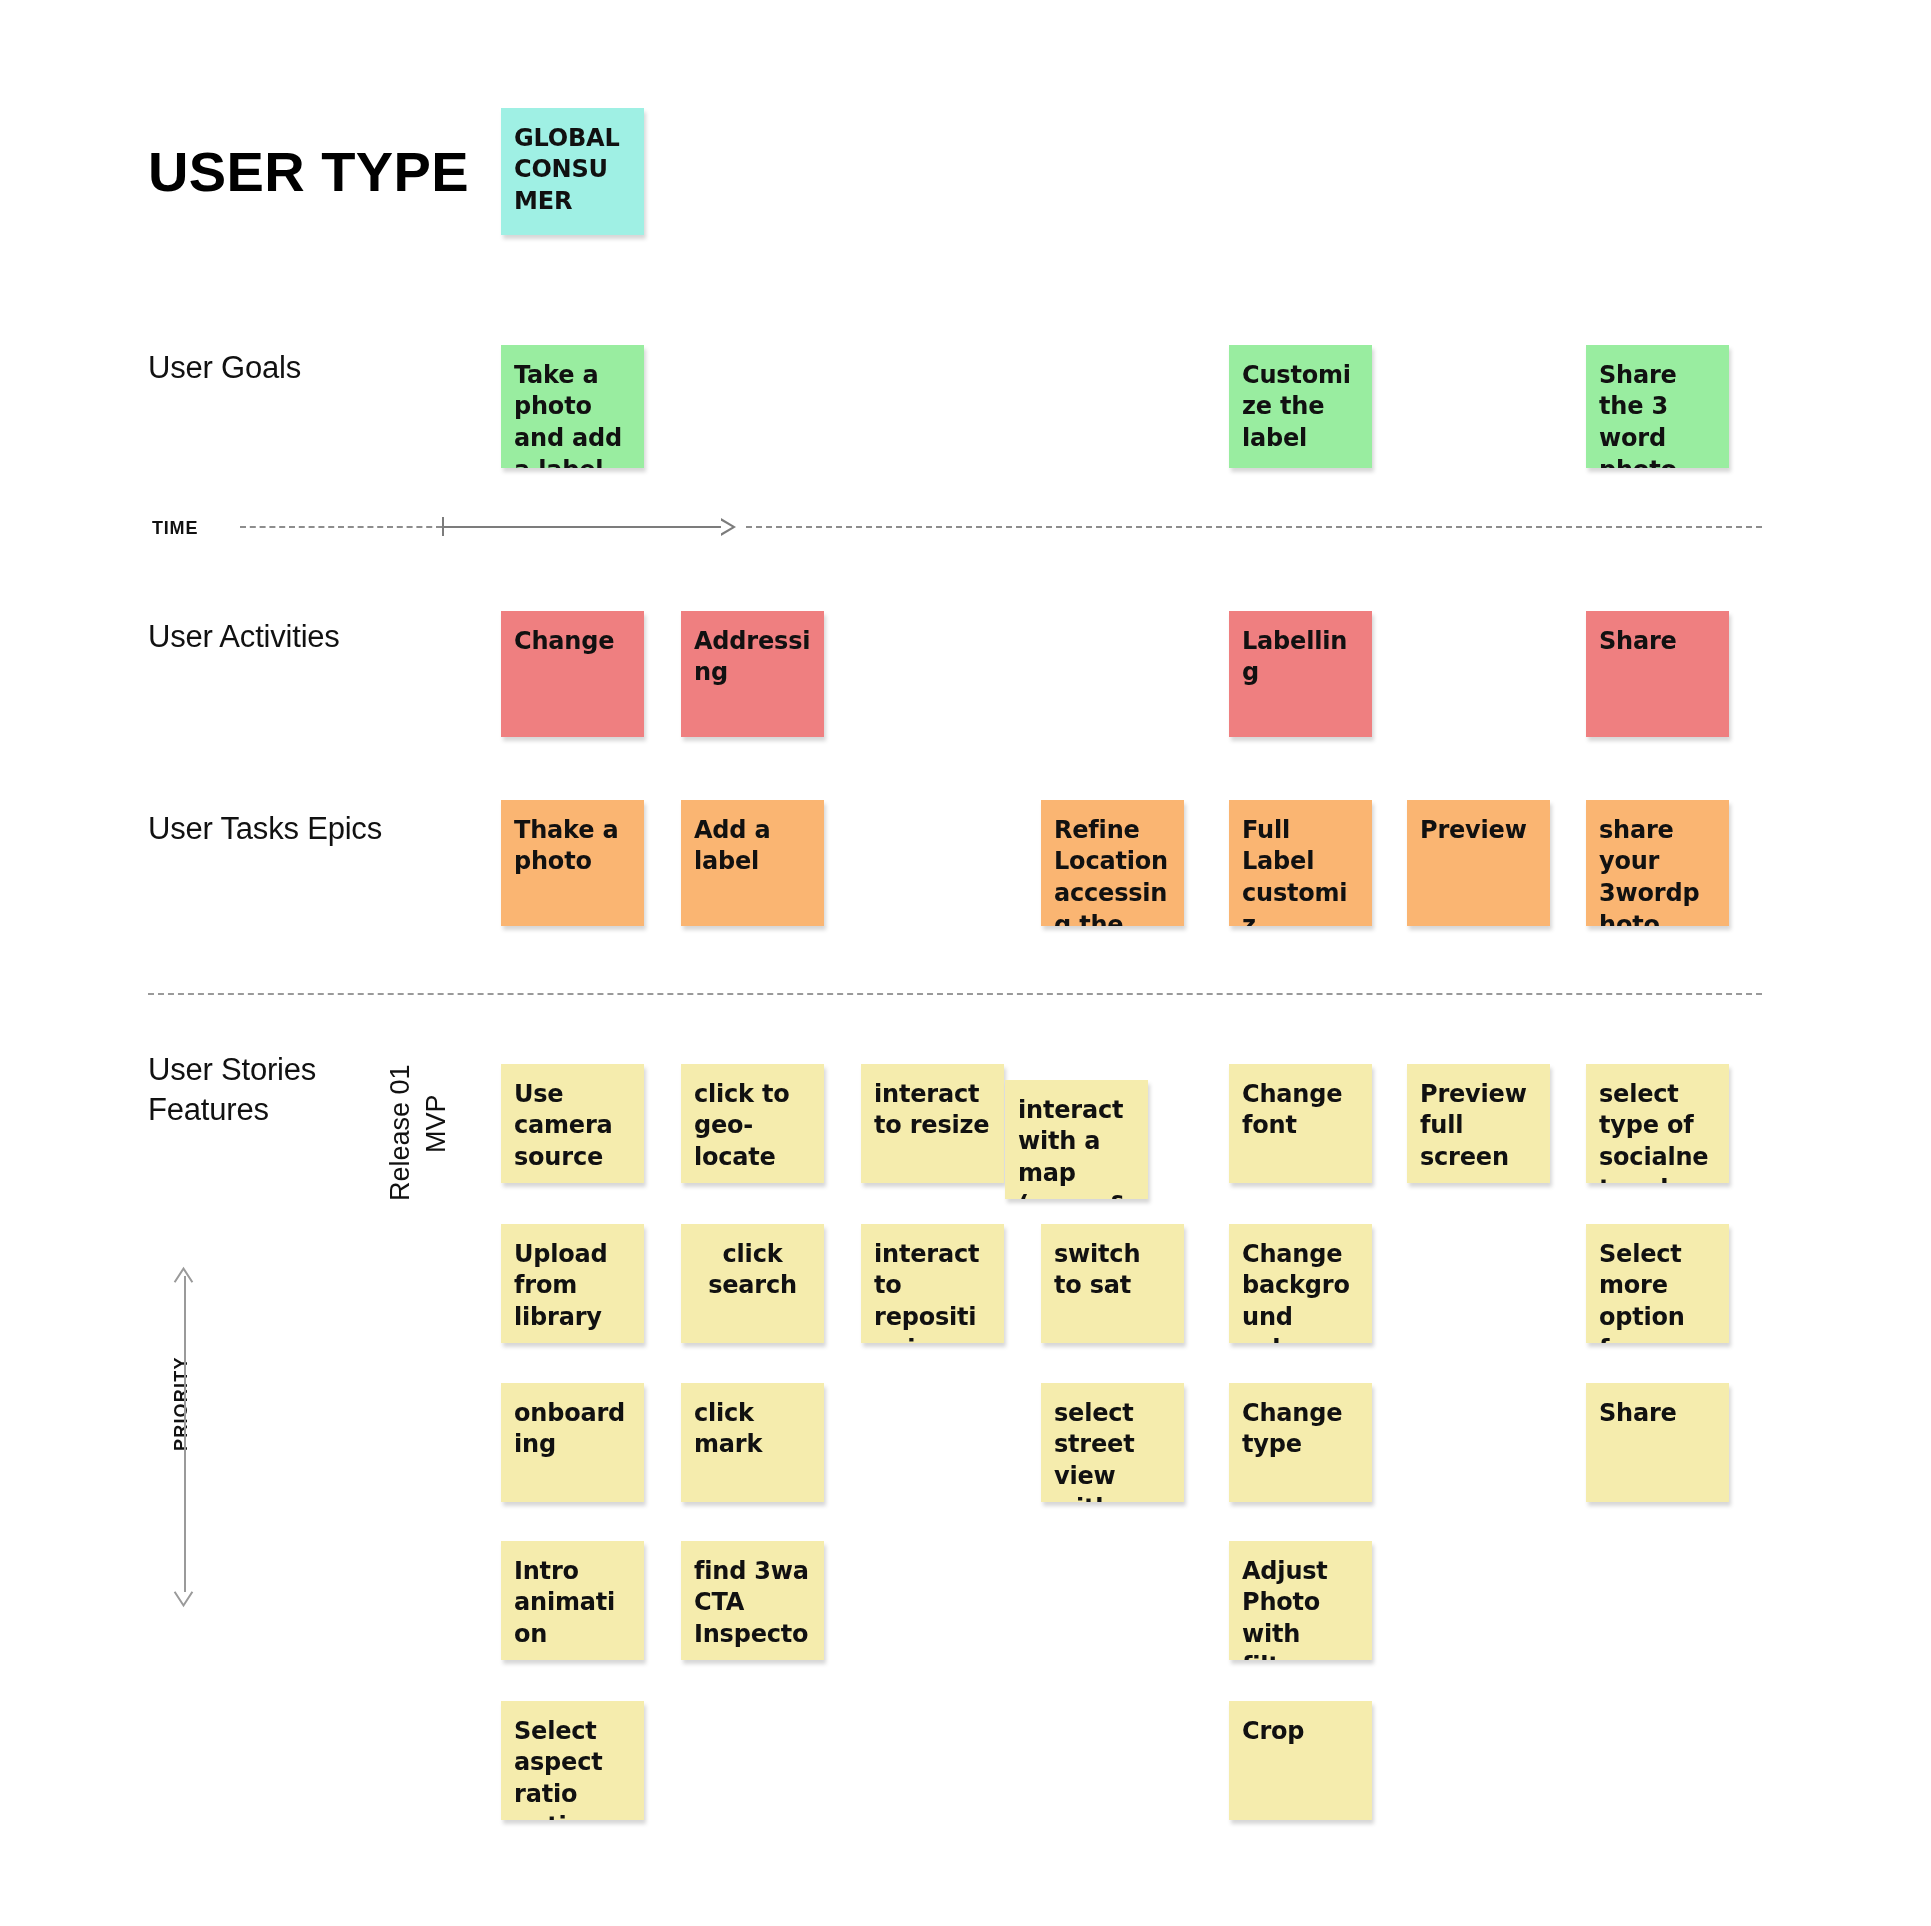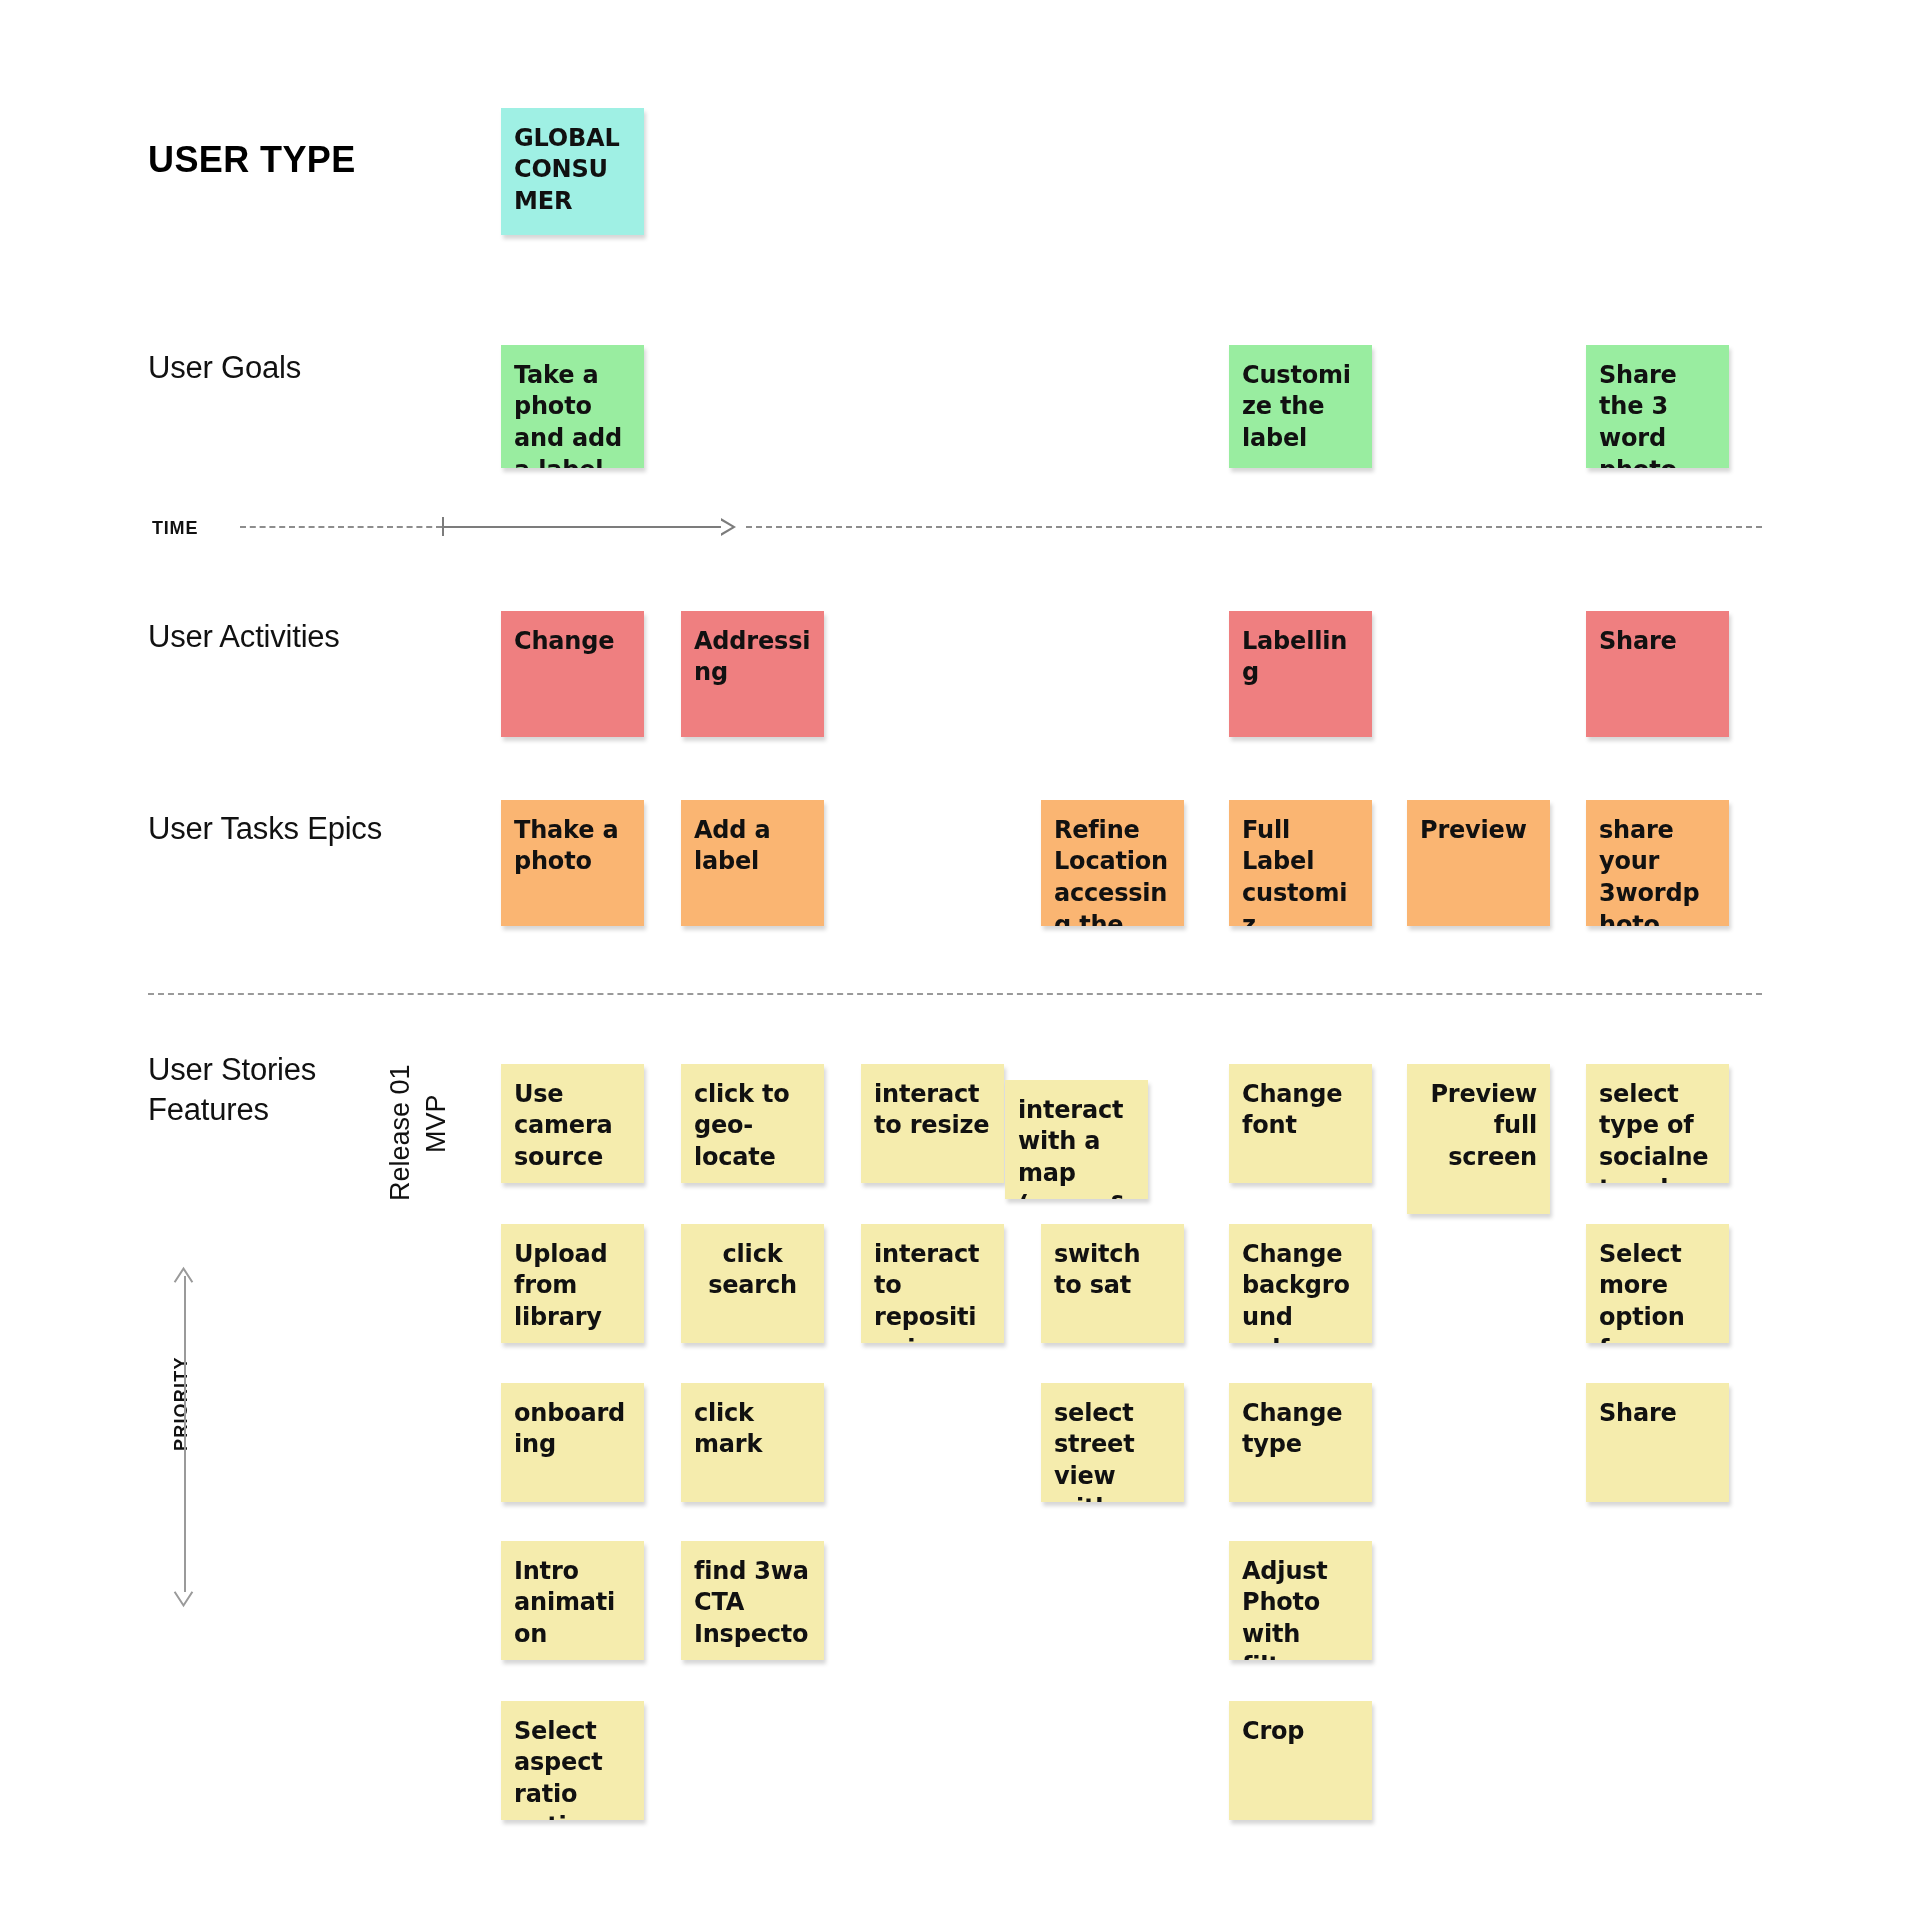--- a/index.html
+++ b/index.html
@@ -29,21 +29,21 @@
     letter-spacing: -0.2px;
     line-height: 1.28;
     white-space: pre-line;
   }
 
   .board-title {
     position: absolute;
     left: 148px;
     top: 139px;
     font-family: "Liberation Sans", sans-serif;
-    font-size: 36px;
+    font-size: 56px;
     font-weight: 700;
     letter-spacing: 0.4px;
     color: #000000;
   }
 
   
   .note {
     position: absolute;
     padding: 14.5px 13px 8px 13px;
     font-family: "DejaVu Sans", sans-serif;
@@ -221,20 +221,20 @@
   <div class="note yellow" style="left:1005px; top:1064px; width:143px; height:119px;margin-top:16px;">interact with a map (zoom &amp; Drag)</div>
   <div class="note yellow" style="left:1041px; top:1224px; width:143px; height:119px;">switch to sat</div>
   <div class="note yellow" style="left:1041px; top:1383px; width:143px; height:119px;">select street view with grid overlay</div>
 
   <div class="note yellow" style="left:1229px; top:1064px; width:143px; height:119px;">Change font</div>
   <div class="note yellow" style="left:1229px; top:1224px; width:143px; height:119px;">Change background colour</div>
   <div class="note yellow" style="left:1229px; top:1383px; width:143px; height:119px;">Change type</div>
   <div class="note yellow" style="left:1229px; top:1541px; width:143px; height:119px;">Adjust Photo with filters</div>
   <div class="note yellow" style="left:1229px; top:1701px; width:143px; height:119px;">Crop</div>
 
-  <div class="note yellow" style="left:1407px; top:1064px; width:143px; height:150px;text-align:right;">Preview full screen</div>
+  <div class="note yellow" style="left:1407px; top:1064px; width:143px; height:119px;">Preview full screen</div>
 
   <div class="note yellow" style="left:1586px; top:1064px; width:143px; height:119px;">select type of socialnetwork</div>
   <div class="note yellow" style="left:1586px; top:1224px; width:143px; height:119px;">Select more option from native menu</div>
   <div class="note yellow" style="left:1586px; top:1383px; width:143px; height:119px;">Share</div>
 
 </div>
 
 
 </body></html>

